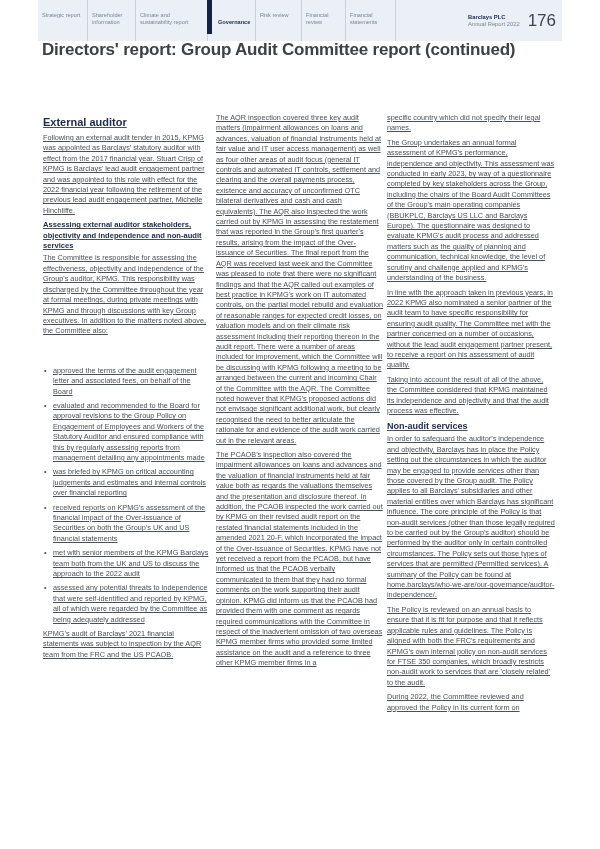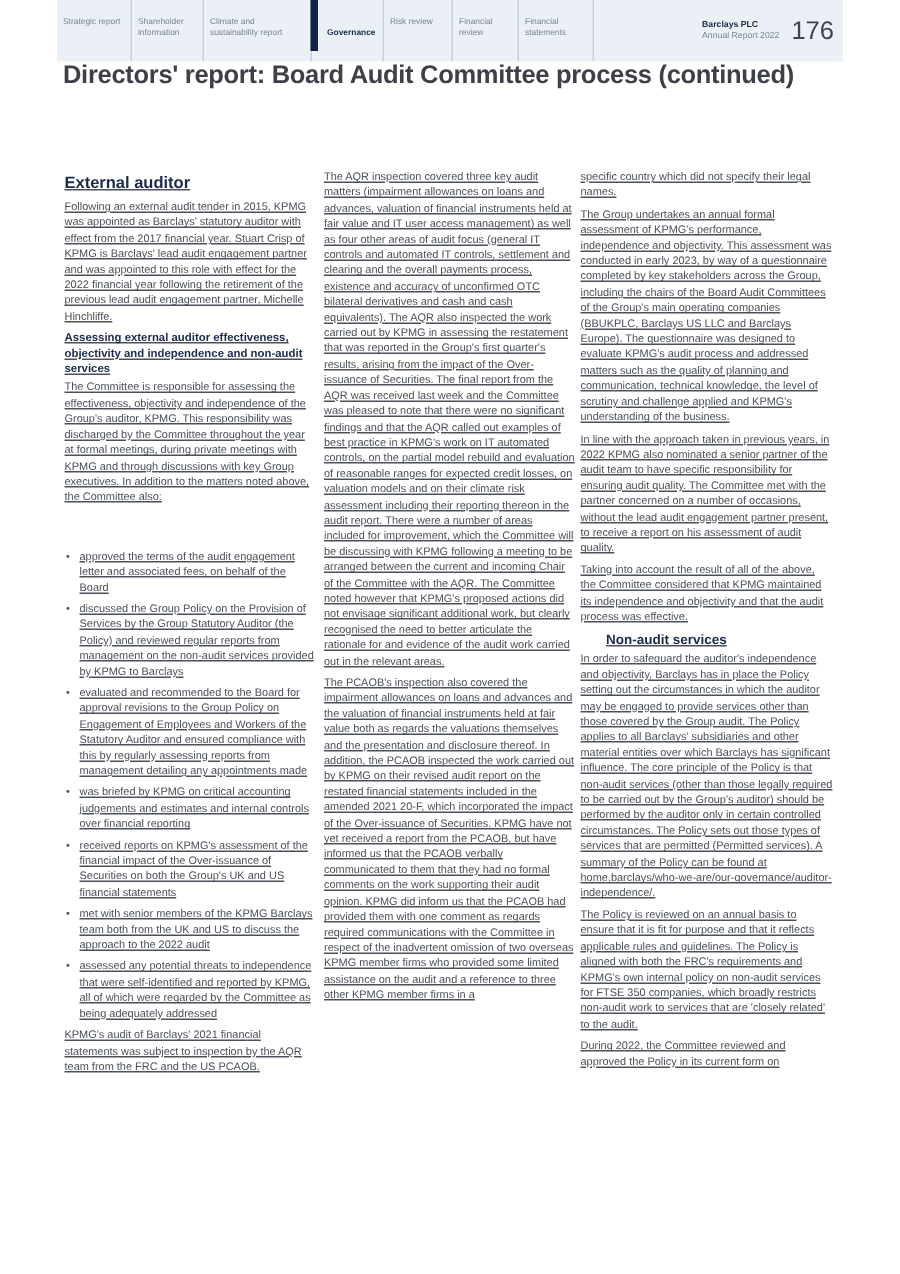--- a/index.html
+++ b/index.html
@@ -28,21 +28,21 @@
       position: absolute; left: 42px; top: 40px; font-size: 17px; color: #3d4048; letter-spacing: -0.2px;
     }
 
     .col { position: absolute; top: 113px; width: 168px; font-size: 7.3px; line-height: 10.4px; color: #4b5058; text-decoration: underline; }
     .col.c1 { left: 43px; top: 116px; }
     .col.c2 { left: 216px; top: 113px; }
     .col.c3 { left: 387px; top: 113px; }
     .col p { margin-bottom: 4px; }
     .h2 { font-size: 11px; font-weight: bold; color: #1b2a4a; margin-bottom: 4px; line-height: 13px; }
     .h3 { font-size: 7.6px; font-weight: bold; color: #1b2a4a; line-height: 10.4px; margin-bottom: 2px; }
-    .h3.mt { margin-top: 2px; margin-left: 17px; }
+    .h3.mt { margin-top: 2px; }
     ul.bul { list-style: none; margin-bottom: 4px; margin-top: 29px; }
     ul.bul li { position: relative; padding-left: 10px; margin-bottom: 4px; }
     ul.bul li::before { content: "\2022"; position: absolute; left: 1px; top: 0; color: #4b5058; }
   </style>
 </head>
 <body>
 
 <nav class="nav">
   <div class="nav-item" style="width:50px"><span>Strategic report</span></div>
   <div class="nav-item" style="width:48px"><span>Shareholder information</span></div>
@@ -53,30 +53,29 @@
   <div class="nav-item" style="width:50px"><span>Financial statements</span></div>
   <div class="nav-brand">
     <div class="brand-text">
       <span class="b">Barclays PLC</span>
       <span>Annual Report 2022</span>
     </div>
     <div class="page-num">176</div>
   </div>
 </nav>
 
-<h1 class="page-title">Directors' report: Board Audit Committee process (continued)</h1>
+<h1 class="page-title">Directors' report: Group Audit Committee report (continued)</h1>
 
 <section class="col c1">
   <div class="h2">External auditor</div>
   <p>Following an external audit tender in 2015, KPMG was appointed as Barclays' statutory auditor with effect from the 2017 financial year. Stuart Crisp of KPMG is Barclays' lead audit engagement partner and was appointed to this role with effect for the 2022 financial year following the retirement of the previous lead audit engagement partner, Michelle Hinchliffe.</p>
-  <div class="h3">Assessing external auditor effectiveness, objectivity and independence and non-audit services</div>
+  <div class="h3">Assessing external auditor stakeholders, objectivity and independence and non-audit services</div>
   <p>The Committee is responsible for assessing the effectiveness, objectivity and independence of the Group's auditor, KPMG. This responsibility was discharged by the Committee throughout the year at formal meetings, during private meetings with KPMG and through discussions with key Group executives. In addition to the matters noted above, the Committee also:</p>
   <ul class="bul">
     <li>approved the terms of the audit engagement letter and associated fees, on behalf of the Board</li>
-    <li>discussed the Group Policy on the Provision of Services by the Group Statutory Auditor (the Policy) and reviewed regular reports from management on the non-audit services provided by KPMG to Barclays</li>
     <li>evaluated and recommended to the Board for approval revisions to the Group Policy on Engagement of Employees and Workers of the Statutory Auditor and ensured compliance with this by regularly assessing reports from management detailing any appointments made</li>
     <li>was briefed by KPMG on critical accounting judgements and estimates and internal controls over financial reporting</li>
     <li>received reports on KPMG's assessment of the financial impact of the Over-issuance of Securities on both the Group's UK and US financial statements</li>
     <li>met with senior members of the KPMG Barclays team both from the UK and US to discuss the approach to the 2022 audit</li>
     <li>assessed any potential threats to independence that were self-identified and reported by KPMG, all of which were regarded by the Committee as being adequately addressed</li>
   </ul>
   <p>KPMG's audit of Barclays' 2021 financial statements was subject to inspection by the AQR team from the FRC and the US PCAOB.</p>
 </section>
 
 <section class="col c2">

